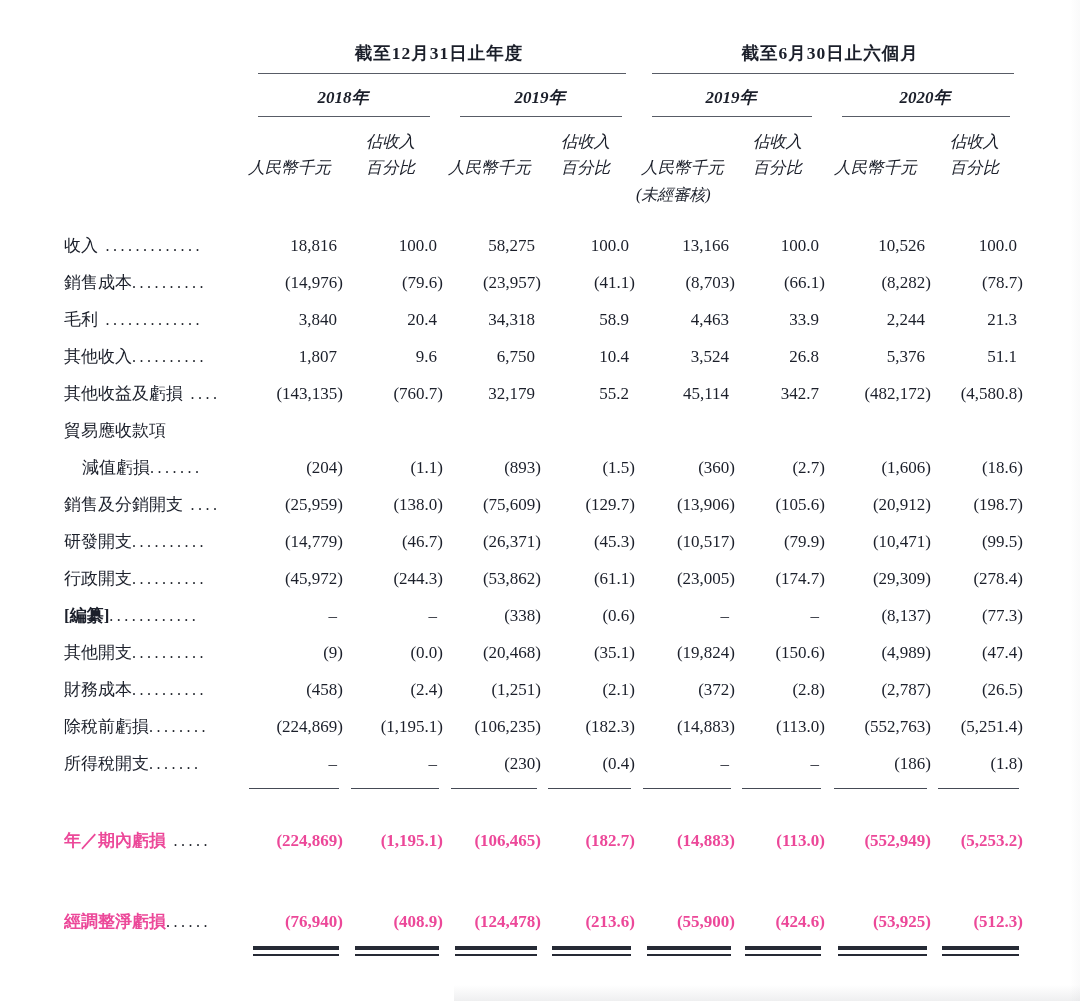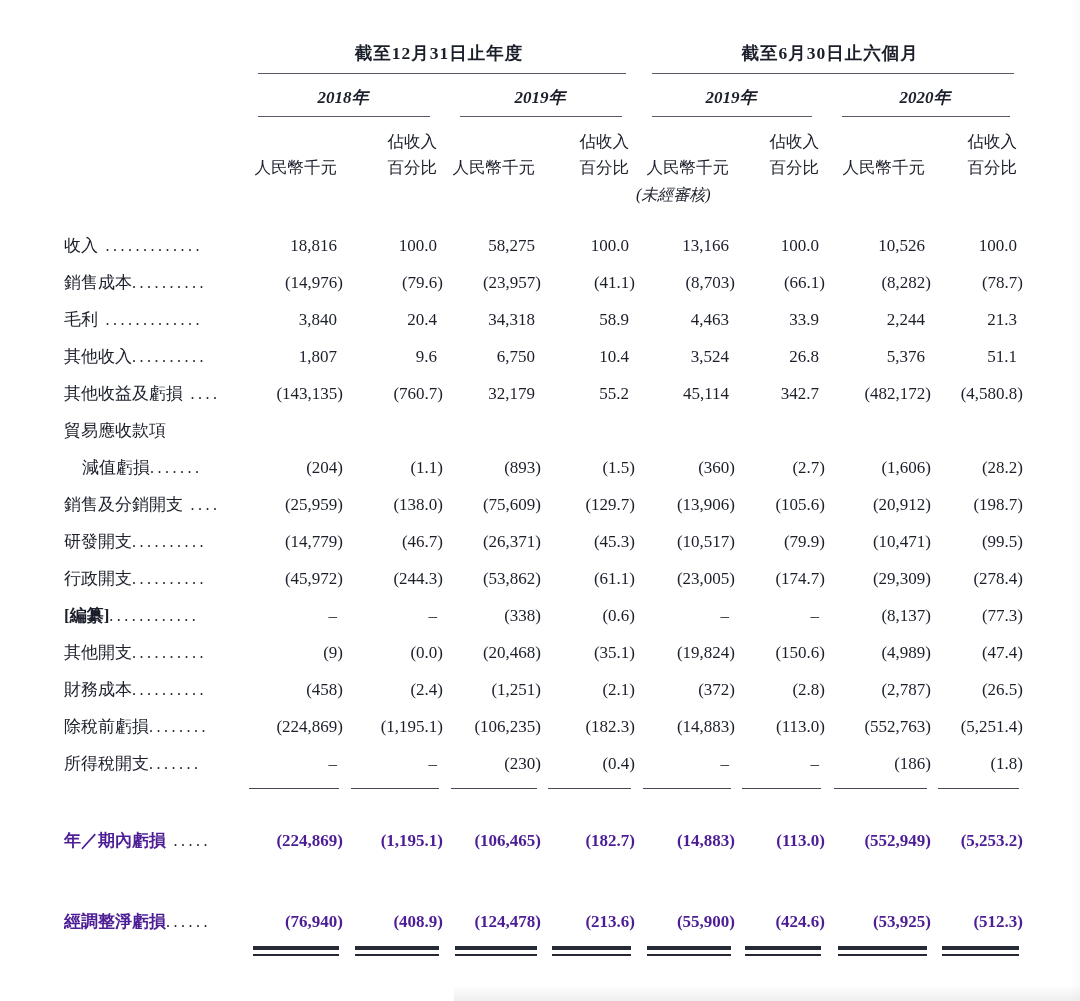--- a/index.html
+++ b/index.html
@@ -19,36 +19,36 @@
   .band, .trow { display:grid; grid-template-columns:var(--cols); width:960px; }
 
   
   .gcell { text-align:center; }
   .gtitle { font-weight:bold; font-size:17.5px; line-height:22px; letter-spacing:1px; }
   .gline  { margin:9px 10px 0 16px; border-top:1.6px solid #585c66; }
   .ycell  { text-align:center; margin-top:12px; }
   .ytitle { font-weight:bold; font-size:17px; line-height:24px;font-style:italic; }
   .yline  { margin:6px 14px 0 16px; border-top:1.6px solid #585c66; }
   .units  { margin-top:12px; align-items:end; }
-  .ucell  { font-size:16.5px; text-align:right; padding-right:7px; line-height:26px; }
+  .ucell  { font-style:italic; font-size:16.5px; text-align:center; padding-right:7px; line-height:26px; }
   .noteband { margin-top:2px; }
   .notecell { font-style:italic; font-size:16px; text-align:left; line-height:24px; }
 
   
   .rows { margin-top:20px; }
   .trow { line-height:37px; }
   .cell { position:relative; white-space:nowrap; }
   .cell.label { overflow:hidden; display:flex; align-items:baseline; }
   .lbl  { flex:0 0 auto; }
   .dots { flex:0 0 auto; letter-spacing:3.5px; white-space:pre; font-size:16px; color:#23272f; }
   .indent .lbl { padding-left:18px; }
   .num  { text-align:right; }
   .num .val { padding-right:7px; }
   .num .val.paren { padding-right:1px; }
-  .trow.bold .lbl, .trow.bold .val { font-weight:bold; color:#4c1d95; }
+  .trow.bold .lbl, .trow.bold .val { font-weight:bold; color:#ec4899; }
   .trow.boldlabel .lbl { font-weight:bold; }
 
   .rule-s { position:absolute; right:5px; width:88%; bottom:-7px; border-top:1.6px solid #454a55; }
   .rule-d { position:absolute; right:5px; width:84%; bottom:-16px; height:4px;
             border-top:4px solid #262a35; border-bottom:2.5px solid #262a35; }
 
   
   .shade-right { position:absolute; top:0; right:0; width:34px; height:100%;
     background:linear-gradient(to right, rgba(120,124,134,0) 0%, rgba(120,124,134,0.13) 100%); pointer-events:none; }
   .shade-bottom { position:absolute; left:430px; right:0; bottom:0; height:16px;
@@ -206,21 +206,21 @@
           <span class="lbl">減值虧損</span>
           <span class="dots">.......</span>
         </div>
         <div class="cell num"><span class="val paren">(204)</span></div>
         <div class="cell num"><span class="val paren">(1.1)</span></div>
         <div class="cell num"><span class="val paren">(893)</span></div>
         <div class="cell num"><span class="val paren">(1.5)</span></div>
         <div class="cell num"><span class="val paren">(360)</span></div>
         <div class="cell num"><span class="val paren">(2.7)</span></div>
         <div class="cell num"><span class="val paren">(1,606)</span></div>
-        <div class="cell num"><span class="val paren">(28.2)</span></div>
+        <div class="cell num"><span class="val paren">(18.6)</span></div>
       </div>
       <div class="trow">
         <div class="cell label">
           <span class="lbl">銷售及分銷開支</span>
           <span class="dots"> ....</span>
         </div>
         <div class="cell num"><span class="val paren">(25,959)</span></div>
         <div class="cell num"><span class="val paren">(138.0)</span></div>
         <div class="cell num"><span class="val paren">(75,609)</span></div>
         <div class="cell num"><span class="val paren">(129.7)</span></div>

